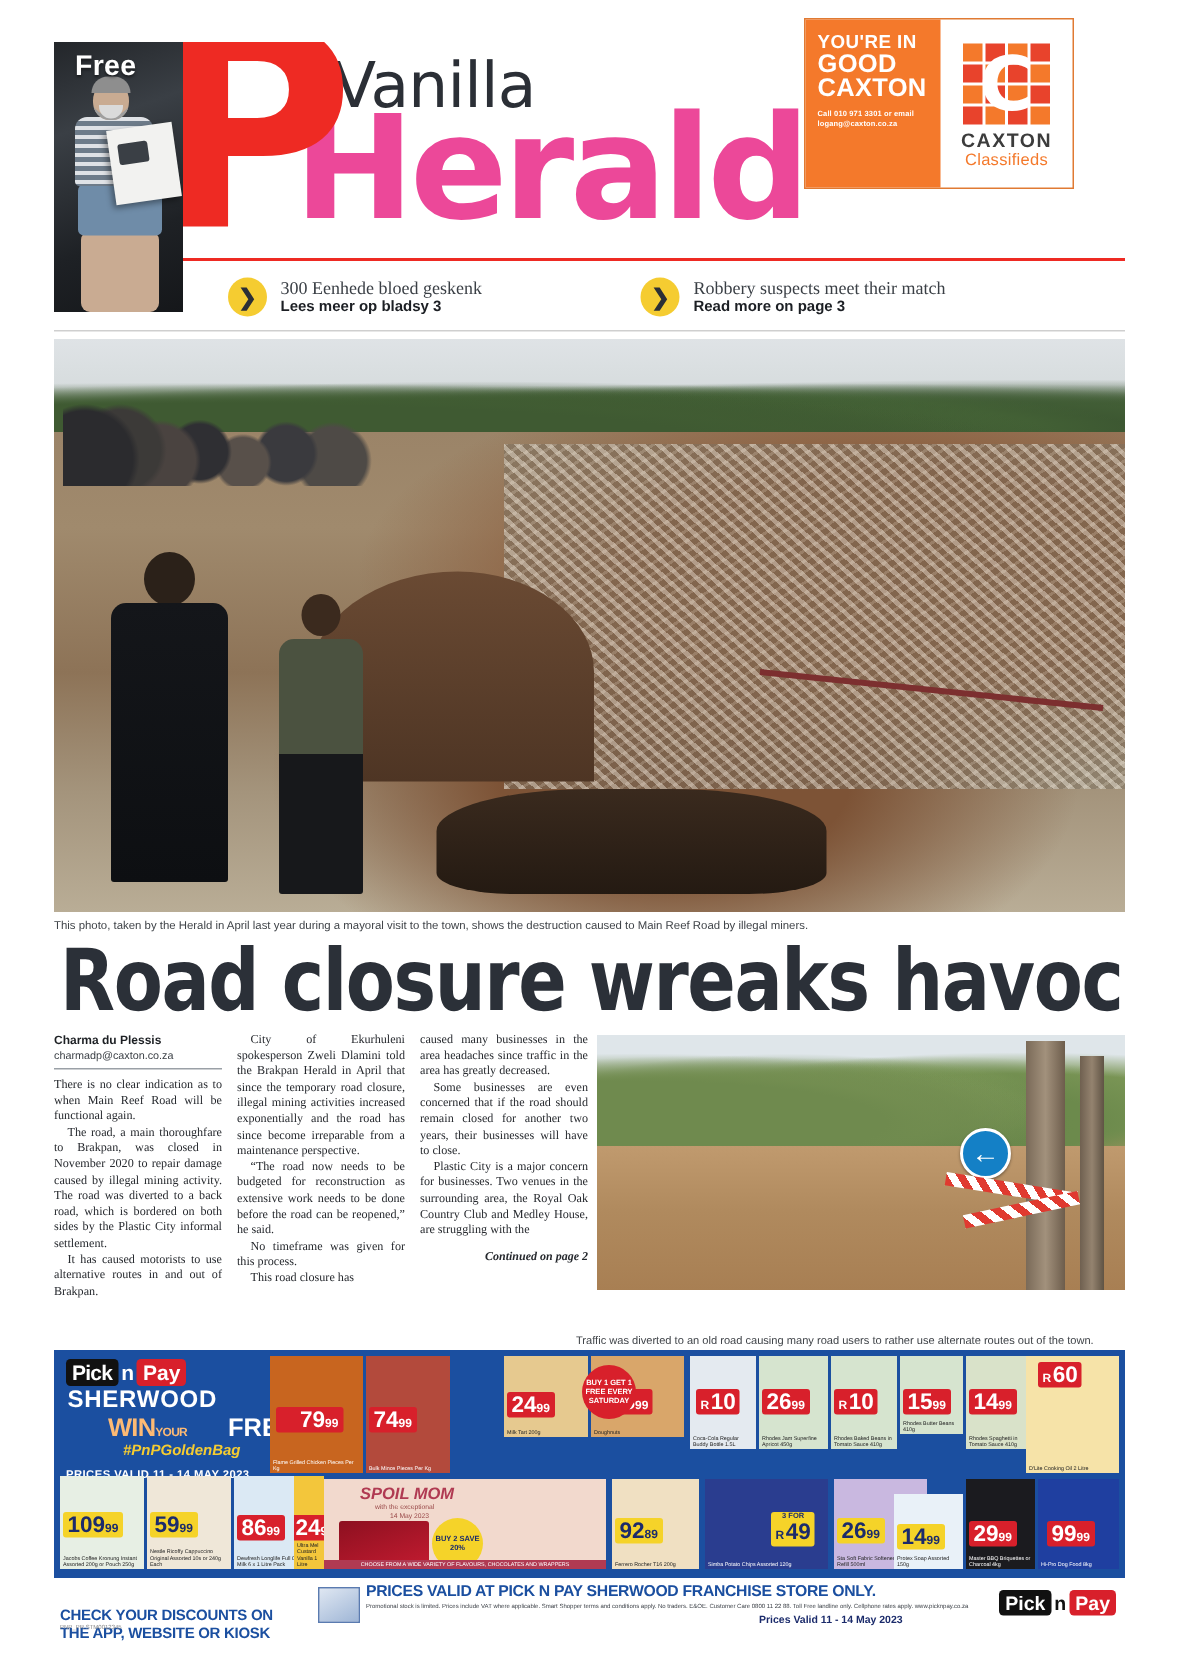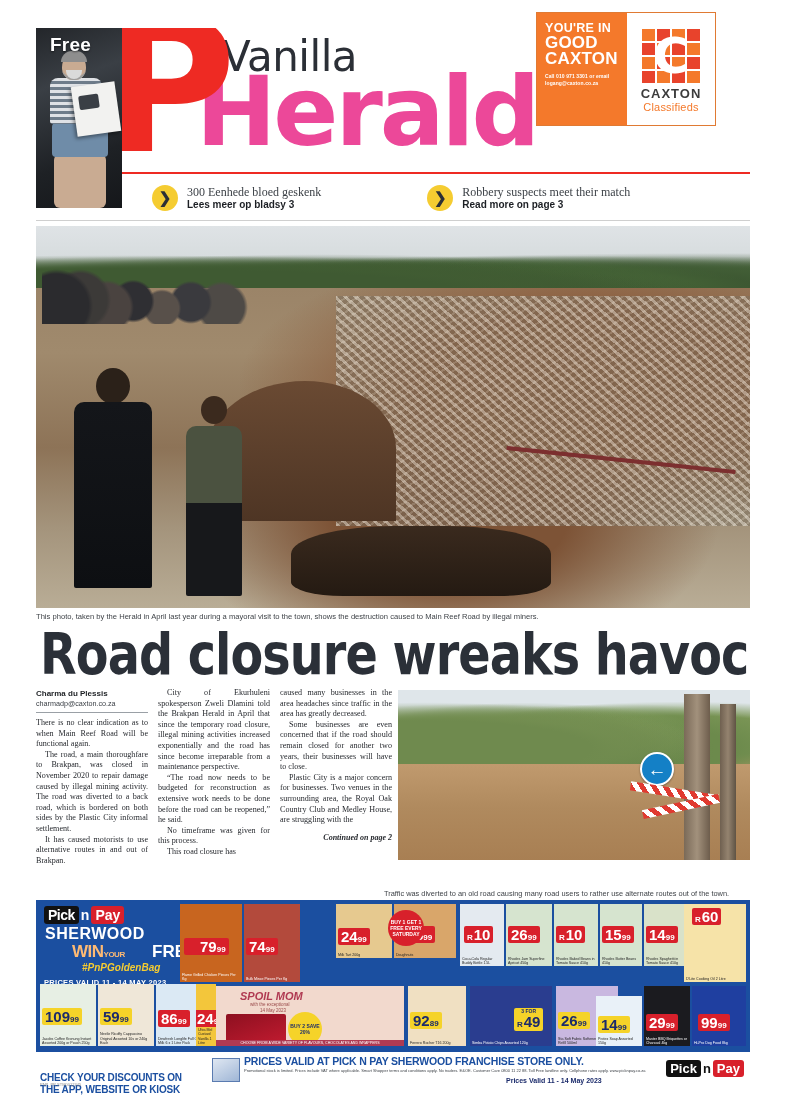--- a/index.html
+++ b/index.html
@@ -400,21 +400,21 @@
         </div>
       <div class="cap">Rhodes Jam Superfine Apricot 450g</div>
     </div>
     <div class="tile" style="left:518px;top:4px;width:44px;height:62px;background:#d6e4cf;">
       <div class="pricetag pt-red" style="left:2px;top:22px;">
           <span class="r">R</span>
           <span class="big">10</span>
         </div>
       <div class="cap">Rhodes Baked Beans in Tomato Sauce 410g</div>
     </div>
-    <div class="tile" style="left:564px;top:4px;width:42px;height:62px;background:#d6e4cf;">
+    <div class="tile" style="left:564px;top:4px;width:42px;height:52px;background:#d6e4cf;">
       <div class="pricetag pt-red" style="left:2px;top:22px;">
           <span class="big">15</span>
           <span class="cents">99</span>
         </div>
       <div class="cap">Rhodes Butter Beans 410g</div>
     </div>
     <div class="tile" style="left:608px;top:4px;width:42px;height:62px;background:#d9e2c9;">
       <div class="pricetag pt-red" style="left:2px;top:22px;">
           <span class="big">14</span>
           <span class="cents">99</span>

